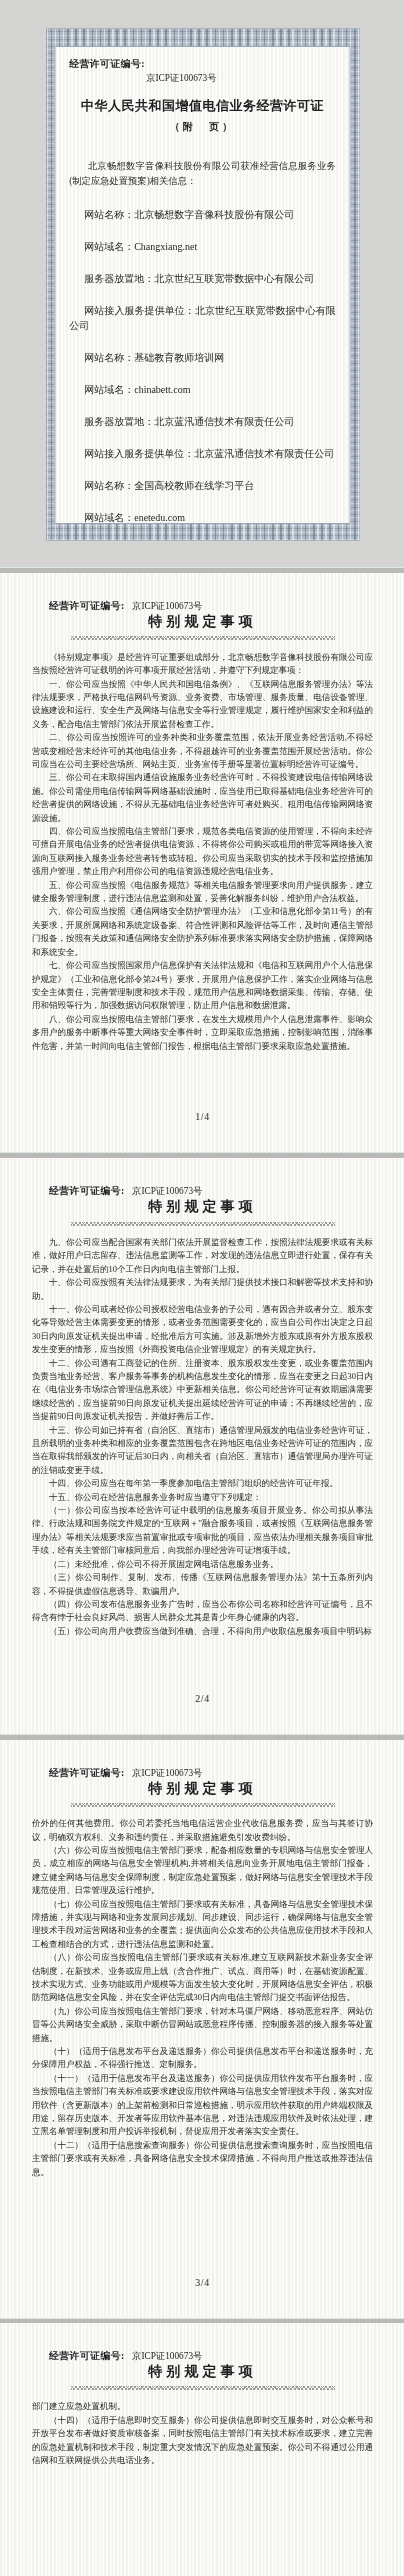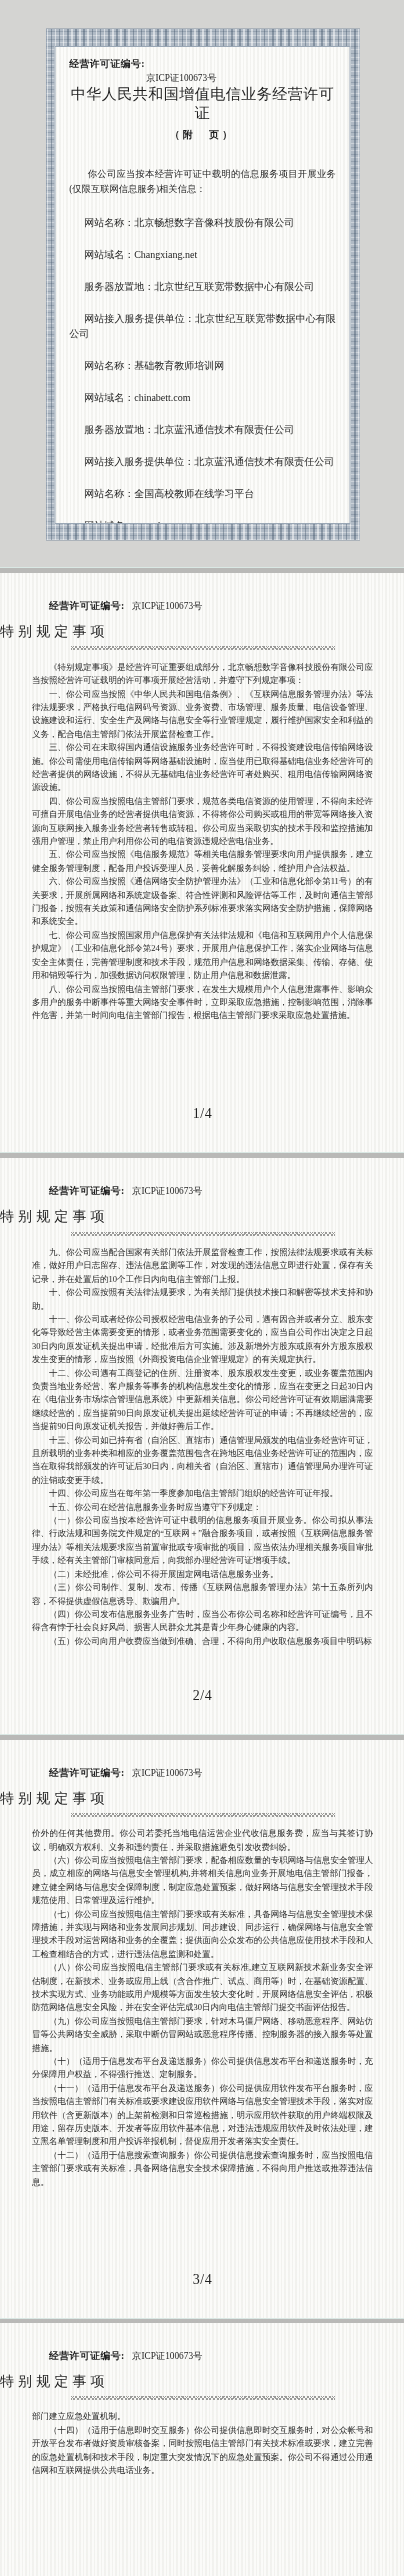--- a/index.html
+++ b/index.html
@@ -22,64 +22,64 @@
     box-shadow:0 0 0 0.5px #8492a2;
   }
   .cert-inner{
     position:absolute;top:16.5px;left:8.8px;right:8.8px;bottom:16.5px;
     background:#fcfcfa;border:1px solid #9aa7b5;box-sizing:border-box;
     padding:11.3px 13.4px 0 13.4px;overflow:hidden;
     background-image:repeating-linear-gradient(90deg, rgba(225,225,220,.35) 0 1.5px, rgba(255,255,255,0) 1.5px 3.6px);
   }
   .cert-license-label{font-size:9.8px;font-weight:bold;letter-spacing:0.5px;}
   .cert-license-no{font-size:9.3px;margin:1px 0 0 77px;}
-  .cert-title{margin-top:0;text-align:center;font-size:15px;font-weight:normal;letter-spacing:0.5px;}
+  .cert-title{margin-top:12px;text-align:center;font-size:13px;font-weight:bold;letter-spacing:0.5px;}
   .cert-subtitle{margin-top:5.2px;text-align:center;font-size:10px;font-weight:bold;letter-spacing:3.1px;}
   .cert-intro{margin-top:25px;font-size:9.3px;line-height:15.5px;text-indent:2em;text-align:justify;}
   .cert-fields{margin-top:4.1px;}
   .cert-fields p{margin:17px 0;font-size:10px;line-height:15px;text-indent:1.5em;text-align:justify;font-family:Liberation Serif, serif;}
 
   
   .gapbar{background:#b9b9b7;border-top:1px solid #dae8e4;box-sizing:border-box;}
   .g12{height:6.2px;} .g10{height:5.2px;}
 
   
   .sp{
     position:relative;background:#fbfbf9;
     background-image:repeating-linear-gradient(90deg, rgba(228,228,223,.4) 0 1.5px, rgba(255,255,255,0) 1.5px 3.6px);
   }
   .sp2{height:579px;} .sp3{height:576px;} .sp4{height:578px;} .sp5{height:551px;}
   .sp-license{padding-top:27px;margin-left:49px;}
   .sp-license .lbl{font-size:9.8px;font-weight:bold;letter-spacing:0.5px;}
   .sp-license .num{font-size:9.3px;margin-left:5.2px;}
-  .sp-title{margin-top:10px;font-size:14px;font-weight:normal;letter-spacing:4.1px;}
+  .sp-title{margin-top:0;text-align:center;font-size:14px;font-weight:bold;letter-spacing:4.1px;}
   .zigzag{
     width:264px;height:4.1px;margin:5.2px auto 0 auto;opacity:.75;
     background-image:
       repeating-linear-gradient(45deg, #7c7c7a 0 0.8px, rgba(0,0,0,0) 0.8px 2.6px),
       repeating-linear-gradient(-45deg, #7c7c7a 0 0.8px, rgba(0,0,0,0) 0.8px 2.6px);
   }
   .sp-body{margin:10.3px 32px 0 32px;font-size:8.5px;line-height:13.4px;text-align:justify;}
   .sp-body p{margin:0;text-indent:2em;}
   .sp-body p.noindent{text-indent:0;}
-  .sp-footer{position:absolute;bottom:30px;left:0;width:100%;text-align:center;font-size:14px;letter-spacing:0.5px;}
+  .sp-footer{position:absolute;bottom:30px;left:0;width:100%;text-align:center;font-size:10px;letter-spacing:0.5px;}
 </style>
 </head>
 <body>
 
 <div class="canvas">
 
   <div class="sec-cert">
     <div class="cert">
       <div class="cert-inner">
         <div class="cert-license-label">经营许可证编号:</div>
         <div class="cert-license-no">京ICP证100673号</div>
         <div class="cert-title">中华人民共和国增值电信业务经营许可证</div>
         <div class="cert-subtitle">（附　页）</div>
-        <div class="cert-intro">你公司应当按本经营许可证中载明的信息服务项目开展业务(仅限互联网信息服务)相关信息：</div>
+        <div class="cert-intro">北京畅想数字音像科技股份有限公司获准经营信息服务业务(制定应急处置预案)相关信息：</div>
         <div class="cert-fields">
 
         <p>网站名称：北京畅想数字音像科技股份有限公司</p>
             <p>网站域名：Changxiang.net</p>
             <p>服务器放置地：北京世纪互联宽带数据中心有限公司</p>
             <p>网站接入服务提供单位：北京世纪互联宽带数据中心有限公司</p>
             <p>网站名称：基础教育教师培训网</p>
             <p>网站域名：chinabett.com</p>
             <p>服务器放置地：北京蓝汛通信技术有限责任公司</p>
             <p>网站接入服务提供单位：北京蓝汛通信技术有限责任公司</p>
@@ -98,23 +98,24 @@
     <div class="sp-license">
       <span class="lbl">经营许可证编号:</span>
       <span class="num">京ICP证100673号</span>
     </div>
     <div class="sp-title">特别规定事项</div>
     <div class="zigzag"></div>
     <div class="sp-body">
 
     <p>《特别规定事项》是经营许可证重要组成部分，北京畅想数字音像科技股份有限公司应当按照经营许可证载明的许可事项开展经营活动，并遵守下列规定事项：</p>
         <p>一、你公司应当按照《中华人民共和国电信条例》、《互联网信息服务管理办法》等法律法规要求，严格执行电信网码号资源、业务资费、市场管理、服务质量、电信设备管理、设施建设和运行、安全生产及网络与信息安全等行业管理规定，履行维护国家安全和利益的义务，配合电信主管部门依法开展监督检查工作。</p>
+        <p>二、你公司应当按照许可的业务种类和业务覆盖范围，依法开展业务经营活动,不得经营或变相经营未经许可的其他电信业务，不得超越许可的业务覆盖范围开展经营活动。你公司应当在公司主要经营场所、网站主页、业务宣传手册等显著位置标明经营许可证编号。</p>
         <p>三、你公司在未取得国内通信设施服务业务经营许可时，不得投资建设电信传输网络设施。你公司需使用电信传输网等网络基础设施时，应当使用已取得基础电信业务经营许可的经营者提供的网络设施，不得从无基础电信业务经营许可者处购买、租用电信传输网网络资源设施。</p>
         <p>四、你公司应当按照电信主管部门要求，规范各类电信资源的使用管理，不得向未经许可擅自开展电信业务的经营者提供电信资源，不得将你公司购买或租用的带宽等网络接入资源向互联网接入服务业务经营者转售或转租。你公司应当采取切实的技术手段和监控措施加强用户管理，禁止用户利用你公司的电信资源违规经营电信业务。</p>
-        <p>五、你公司应当按照《电信服务规范》等相关电信服务管理要求向用户提供服务，建立健全服务管理制度，配备用户投诉受理人员，妥善化解服务纠纷，维护用户合法权益。</p>
+        <p>五、你公司应当按照《电信服务规范》等相关电信服务管理要求向用户提供服务，建立健全服务管理制度，进行违法信息监测和处置，妥善化解服务纠纷，维护用户合法权益。</p>
         <p>六、你公司应当按照《通信网络安全防护管理办法》（工业和信息化部令第11号）的有关要求，开展所属网络和系统定级备案、符合性评测和风险评估等工作，及时向通信主管部门报备，按照有关政策和通信网络安全防护系列标准要求落实网络安全防护措施，保障网络和系统安全。</p>
         <p>七、你公司应当按照国家用户信息保护有关法律法规和《电信和互联网用户个人信息保护规定》（工业和信息化部令第24号）要求，开展用户信息保护工作，落实企业网络与信息安全主体责任，完善管理制度和技术手段，规范用户信息和网络数据采集、传输、存储、使用和销毁等行为，加强数据访问权限管理，防止用户信息和数据泄露。</p>
         <p>八、你公司应当按照电信主管部门要求，在发生大规模用户个人信息泄露事件、影响众多用户的服务中断事件等重大网络安全事件时，立即采取应急措施，控制影响范围，消除事件危害，并第一时间向电信主管部门报告，根据电信主管部门要求采取应急处置措施。</p>
       </div>
     <div class="sp-footer">1/4</div>
   </div>
 
   <div class="gapbar g12"></div>
 
   <div class="sp sp3">

